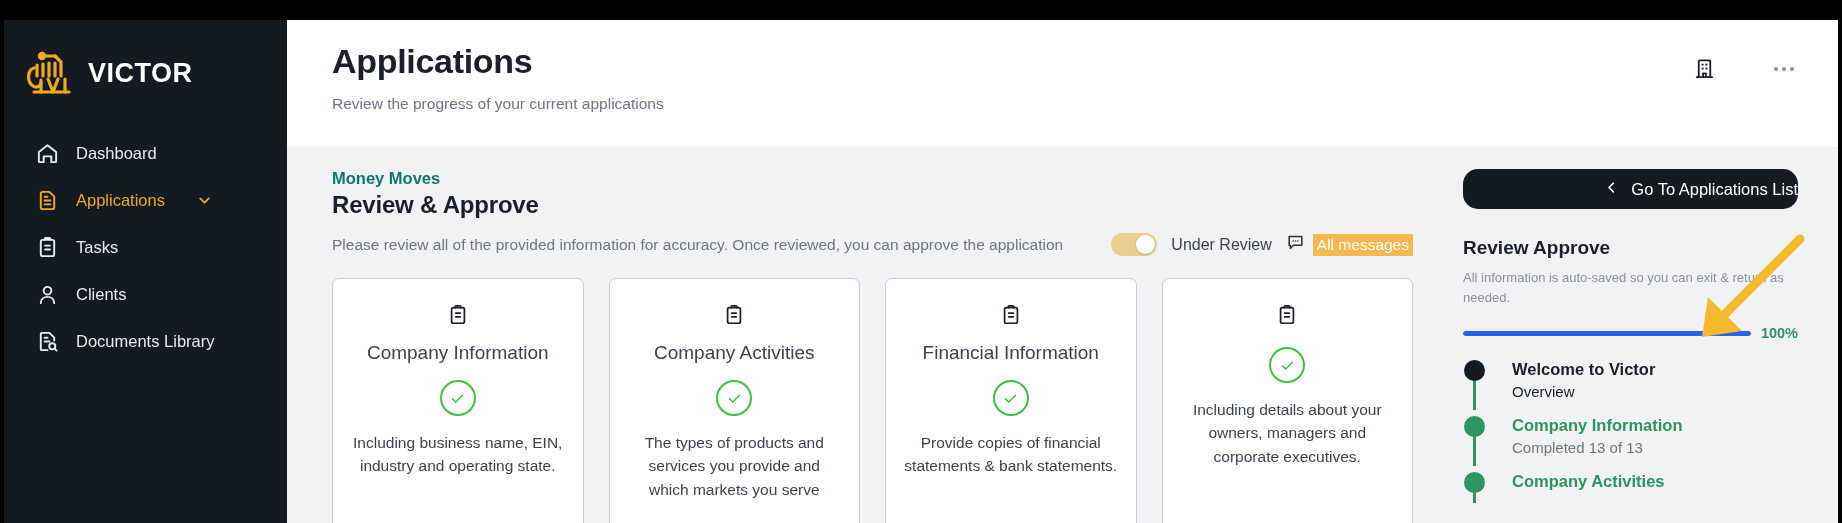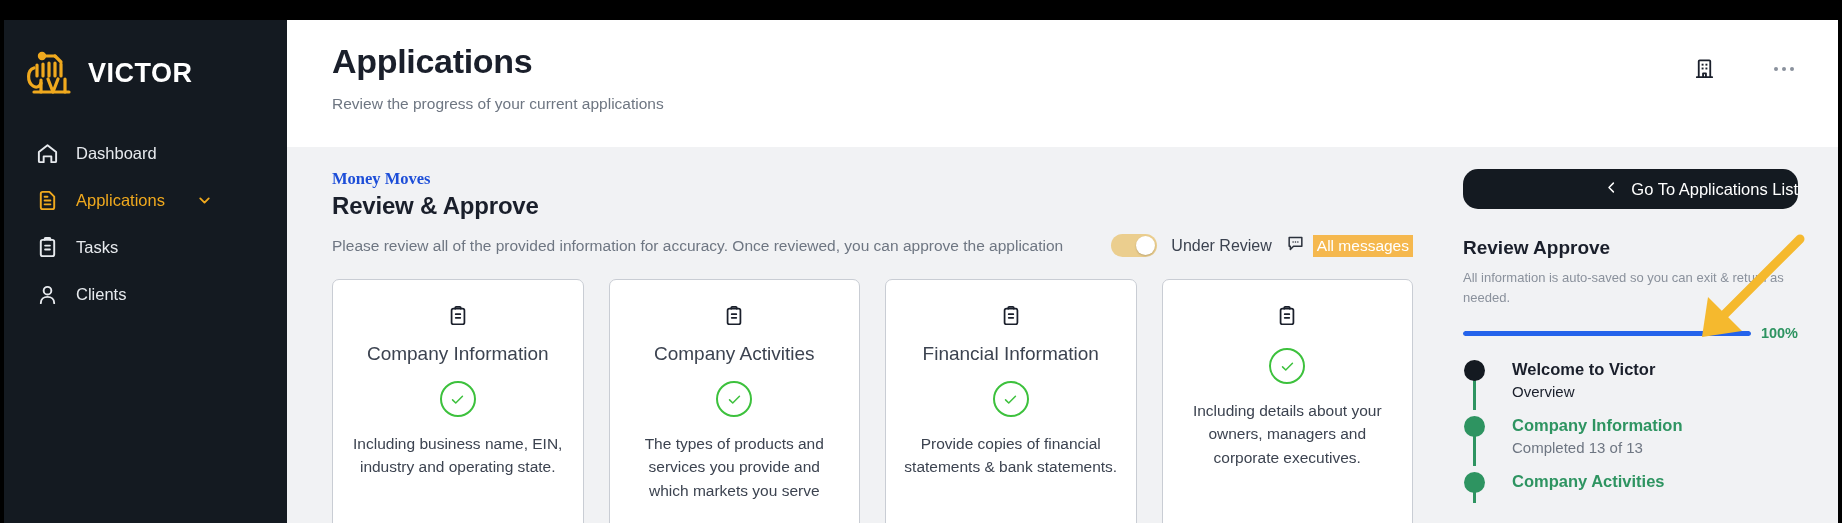--- a/index.html
+++ b/index.html
@@ -60,21 +60,21 @@
   .tb-ic { cursor: pointer; display: flex; align-items:center; }
   .dots { display:flex; gap:4px; align-items:center; padding: 6px 2px; cursor:pointer;}
   .dots i { width:4px; height:4px; border-radius:50%; background:#8A919C; display:block;}
 
   
   #content {
     flex: 1; background: #F1F2F4; display: flex;
     min-height: 0; position: relative;
   }
   #content-left { flex: 1; padding: 22px 0 0 45px; min-width: 0; }
-  #eyebrow { color: #1d4ed8; font-size: 16.5px; font-weight: 600; font-family: Liberation Serif, serif; }
+  #eyebrow { color: #0f766e; font-size: 16.5px; font-weight: 600; }
   #section-title { font-size: 24px; font-weight: 700; color: #1A1F2B; margin-top: 3px; letter-spacing:-0.2px;}
   #review-row {
     display: flex; align-items: center; margin-top: 14px;
     padding-right: 40px;
   }
   #review-note { font-size: 15.5px; color: #6E7682; }
   #review-controls { display: flex; align-items: center; margin-left: auto; gap: 14px; }
   .toggle {
     width: 46px; height: 23px; border-radius: 12px;
     background: #EBCE8E; position: relative; cursor: pointer; flex:0 0 46px;
@@ -210,20 +210,31 @@
       <div class="nav-item">
         <span class="ic">
           <svg width="23" height="23" viewBox="0 0 24 24" fill="none" stroke="#E7EAEE" stroke-width="2" stroke-linecap="round" stroke-linejoin="round">
             <circle cx="12" cy="8" r="4"></circle>
             <path d="M5 21c0-4 3.2-6.5 7-6.5s7 2.5 7 6.5"></path>
           </svg>
         </span>
         <span>Clients</span>
       </div>
 
+      <div class="nav-item">
+        <span class="ic">
+          <svg width="23" height="23" viewBox="0 0 24 24" fill="none" stroke="#E7EAEE" stroke-width="2" stroke-linecap="round" stroke-linejoin="round">
+            <path d="M19 11V8l-5-5H6a1 1 0 0 0-1 1v16a1 1 0 0 0 1 1h6"></path>
+            <path d="M9 8h3M9 12h5"></path>
+            <circle cx="17" cy="17" r="3.2"></circle>
+            <path d="M19.4 19.4L21.5 21.5"></path>
+          </svg>
+        </span>
+        <span>Documents Library</span>
+      </div>
     </nav>
   </aside>
 
   <div id="main">
 
     <header id="topbar">
       <h1 id="page-title">Applications</h1>
       <p id="page-sub">Review the progress of your current applications</p>
 
       <div id="topbar-icons">

